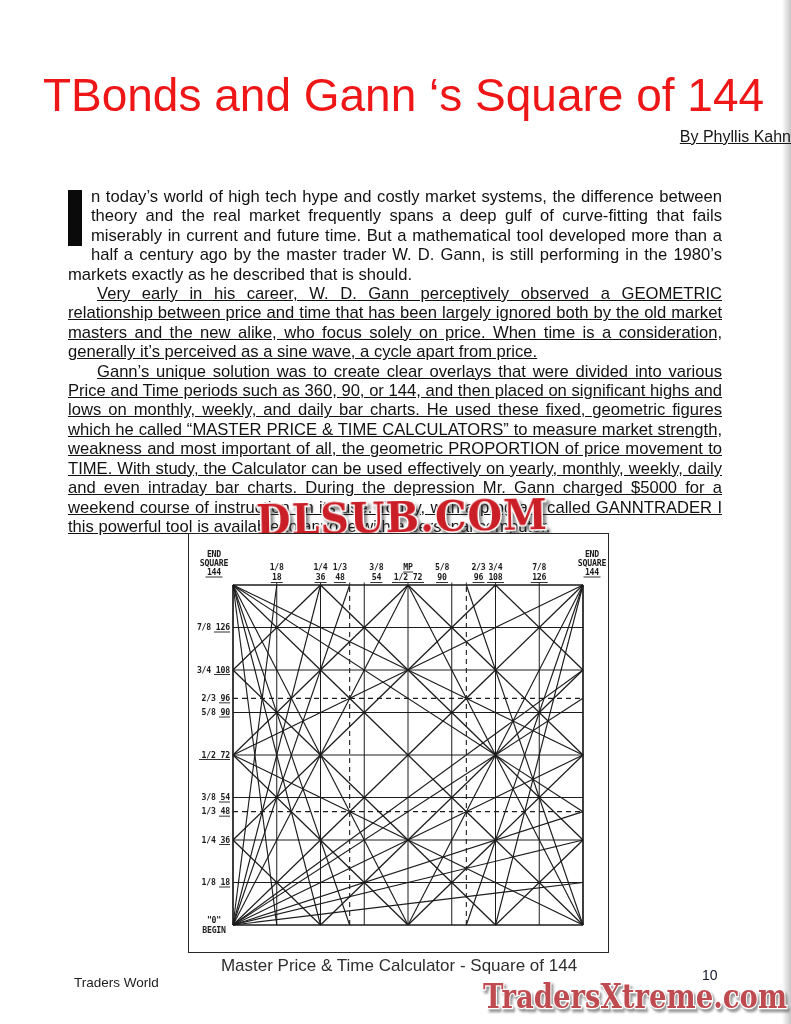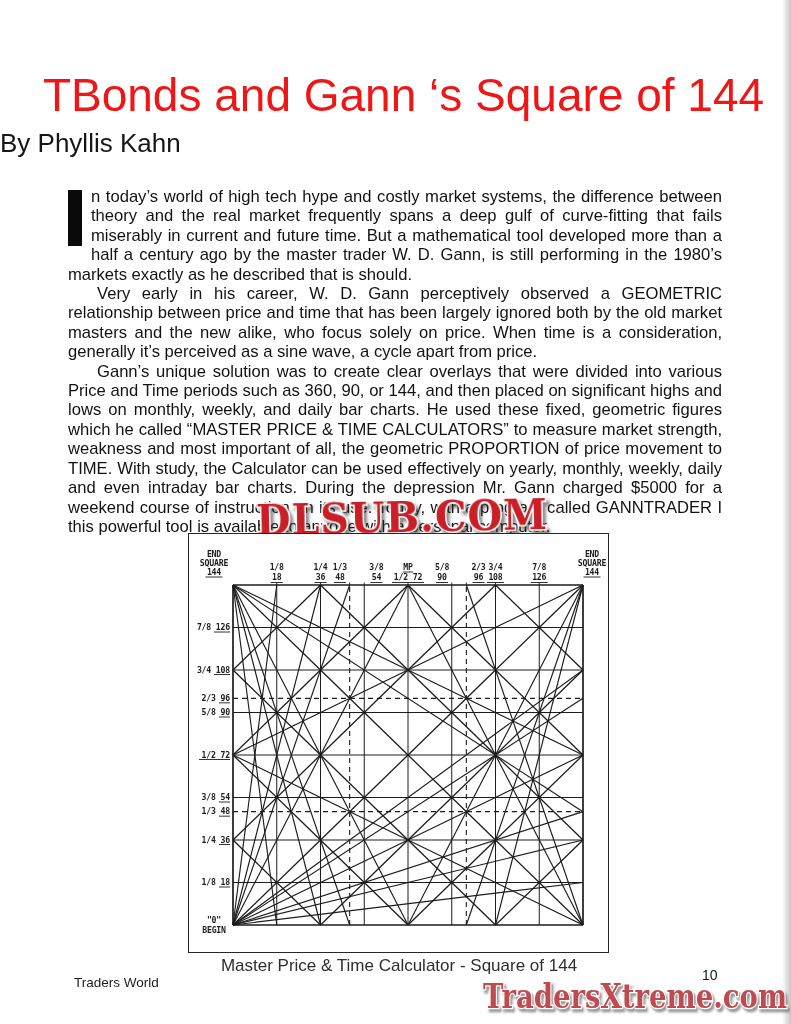--- a/index.html
+++ b/index.html
@@ -8,26 +8,26 @@
   .edge-shade{position:absolute;right:0;top:0;width:9px;height:100%;
         background:linear-gradient(to right,rgba(190,190,190,0),#c6c6c6);pointer-events:none;}
 
   .site-logo{position:absolute;top:4px;right:8px;font-size:37px;font-weight:bold;letter-spacing:0px;
         background:linear-gradient(180deg,#5a5a5a 0%,#2b2b2b 40%,#232020 58%,#7d4f4c 92%,#8d5a55 100%);
         -webkit-background-clip:text;background-clip:text;color:transparent;
         text-shadow:none;}
 
   .title{position:absolute;top:60px;left:0;width:100%;margin:8px;text-align:center;
         font-size:46px;font-weight:normal;}
-  .byline{position:absolute;top:128px;left:0;width:100%;text-align:left;font-size:26px;color:#161616;}
+  .byline{position:absolute;top:128px;left:0;width:100%;text-align:right;font-size:16px;color:#161616;text-decoration:underline;}
 
   .body-text{position:absolute;top:187px;left:68px;width:654px;font-size:16.6px;line-height:19.4px;
         text-align:justify;color:#121212;}
   .body-text p{margin:0;padding:0;}
-  .body-text p.indent{text-indent:29px;}
+  .body-text p.indent{text-indent:29px;text-decoration:underline;}
   .dropcap{float:left;width:14px;height:56px;background:#0a0a0a;color:transparent;
         margin:3px 9px 1px 0;overflow:hidden;font-size:50px;}
 
   .watermark{position:absolute;left:252px;top:490px;transform:rotate(-1.2deg);}
   .wm-text{font-family:"DejaVu Serif","Liberation Serif",serif;font-weight:bold;font-size:42px;
         stroke:#ffffff;stroke-width:3.2px;paint-order:stroke fill;letter-spacing:1px;
         filter:drop-shadow(3px 4px 1.5px rgba(45,45,45,0.55));}
 
   .figure-frame{position:absolute;left:188px;top:533px;width:419px;height:418px;
         border:1.5px solid #272727;background:#fff;}

